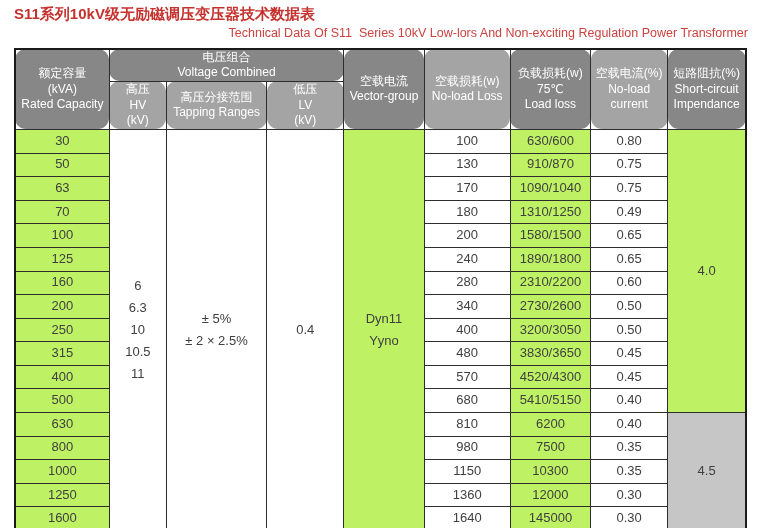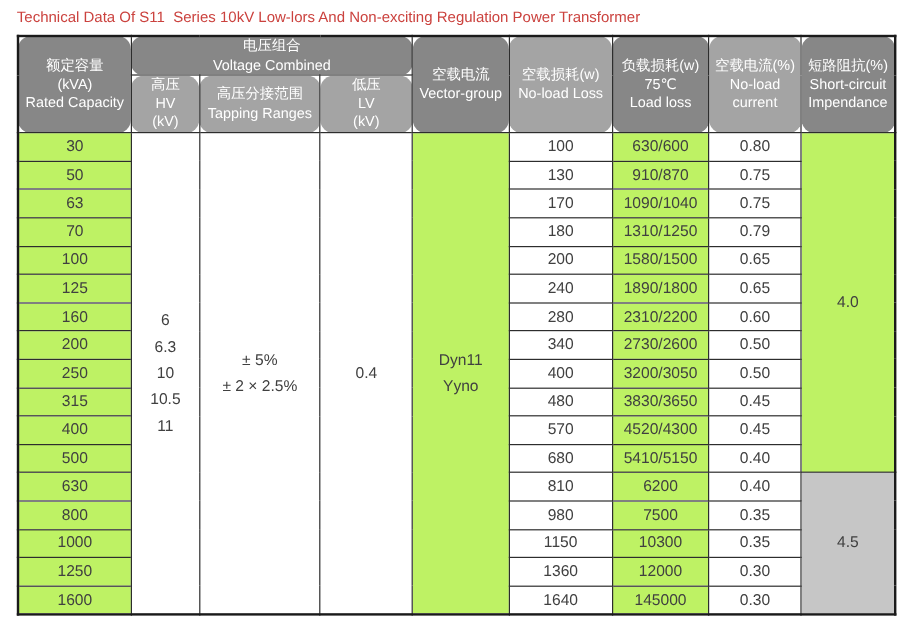--- a/index.html
+++ b/index.html
@@ -20,20 +20,21 @@
     color: #C5322E;
     line-height: 1.25;
     margin: 0;
   }
   .subtitle {
     font-size: 12.5px;
     color: #CB423E;
     line-height: 1.2;
     margin: 2px 0 7px 0;
     white-space: pre;
+    text-align: right;
   }
 
   table.data-table {
     border-collapse: collapse;
     table-layout: fixed;
     width: 733px;
     border: 2px solid #1a1a1a;
   }
   .data-table th, .data-table td {
     border: 1px solid #2d2d2d;
@@ -63,20 +64,21 @@
     background: #ffffff;
   }
   .data-table tbody td.c-gray      { background: #bef264; }
   .data-table tbody td.c-gray-dark { background: #C6C6C6; }
   .data-table tbody td.merged      { line-height: 1.7; font-size: 13px; }
 </style>
 </head>
 <body>
 
 <div class="page">
+  <div class="title">S11系列10kV级无励磁调压变压器技术数据表</div>
   <div class="subtitle">Technical Data Of S11  Series 10kV Low-lors And Non-exciting Regulation Power Transformer</div>
 
   <table class="data-table">
     <colgroup>
       <col style="width:94px">
         <col style="width:57px">
         <col style="width:100px">
       <col style="width:77px">
         <col style="width:80px">
         <col style="width:86px">
@@ -143,21 +145,21 @@
         <tr>
           <td class="c-gray">63</td>
           <td>170</td>
           <td class="c-gray">1090/1040</td>
           <td>0.75</td>
         </tr>
         <tr>
           <td class="c-gray">70</td>
           <td>180</td>
           <td class="c-gray">1310/1250</td>
-          <td>0.79</td>
+          <td>0.49</td>
         </tr>
         <tr>
           <td class="c-gray">100</td>
           <td>200</td>
           <td class="c-gray">1580/1500</td>
           <td>0.65</td>
         </tr>
         <tr>
           <td class="c-gray">125</td>
           <td>240</td>

